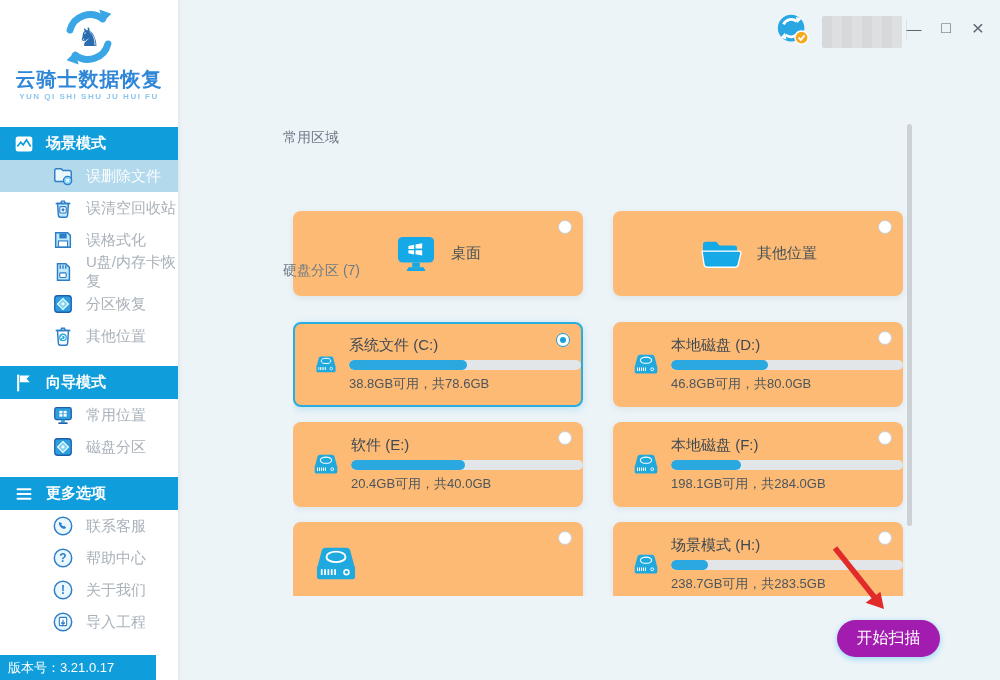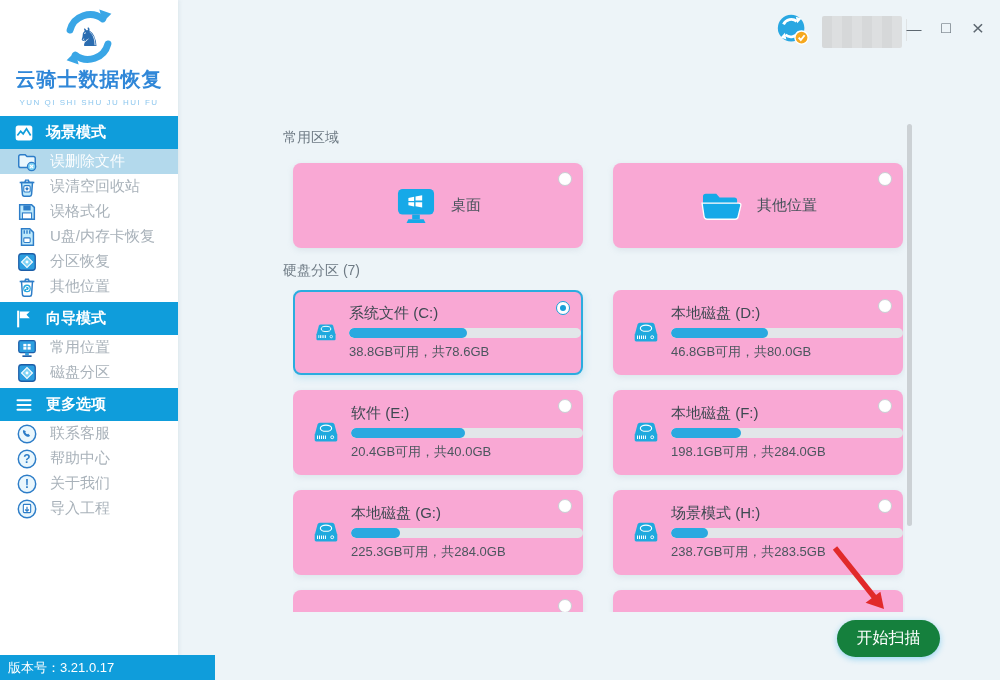--- a/index.html
+++ b/index.html
@@ -4,67 +4,67 @@
 <style>
   * { margin:0; padding:0; box-sizing:border-box; }
   html,body { width:1000px; height:680px; }
   body { font-family:"Liberation Sans","DejaVu Sans",sans-serif; }
   .app { position:relative; width:1000px; height:680px; background:#edf4f8; overflow:hidden; }
 
   
   .sidebar { position:absolute; left:0; top:0; width:178px; height:680px; background:#ffffff; box-shadow:1px 0 4px rgba(120,150,170,.15); }
   .logo-block { height:113px; display:flex; flex-direction:column; align-items:center; padding-top:6px; background:#fff; }
   .logo-title { font-size:20px; font-weight:bold; color:#3087d8; letter-spacing:1px; line-height:22px;font-family:Liberation Serif, serif; }
-  .logo-tagline { font-size:8px; color:#8ec7ee; letter-spacing:1.5px; margin-top:8px; }
-  .nav-header { height:33px; background:#0f9ddb; color:#fff; display:flex; align-items:center; padding-left:14px; gap:12px; font-size:15px; font-weight:bold; margin-top:3px; }
+  .logo-tagline { font-size:8px; color:#8ec7ee; letter-spacing:1.5px; margin-top:2px;font-weight:bold; }
+  .nav-header { height:33px; background:#0f9ddb; color:#fff; display:flex; align-items:center; padding-left:14px; gap:12px; font-size:15px; font-weight:bold; margin-top:14px; }
   .nav-header:first-child { margin-top:0; }
-  .nav-item { height:25px; display:flex; align-items:center; padding-left:16px; gap:12px; font-size:15px; color:#a9b2ba; cursor:pointer; }
+  .nav-item { height:32px; display:flex; align-items:center; padding-left:52px; gap:12px; font-size:15px; color:#a9b2ba; cursor:pointer; }
   .nav-item.selected { background:#b3d9ec; color:#fbfdfe; }
   .nav-item svg, .nav-header svg { flex:0 0 auto; }
-  .version-bar { position:absolute; left:0; bottom:0; width:215px; height:25px; background:#0f9ddb; color:#fff; font-size:13px; display:flex; align-items:center; padding-left:8px; }
+  .version-bar { position:absolute; left:0; bottom:0; width:156px; height:25px; background:#0f9ddb; color:#fff; font-size:13px; display:flex; align-items:center; padding-left:8px; }
 
   
   .update-icon { position:absolute; left:774px; top:11px; width:38px; height:38px; cursor:pointer; }
   .user-blur { position:absolute; left:822px; top:16px; width:80px; height:32px; background:repeating-linear-gradient(90deg,#d6d8d9 0 10px,#dddfe0 10px 20px); border-radius:2px; }
   .tb-sep { position:absolute; left:906px; top:19px; width:1px; height:22px; background:#dfe3e5; }
   .win-controls { position:absolute; right:10px; top:14px; display:flex; align-items:center; gap:8px; color:#5d6770; }
   .win-btn { width:24px; height:28px; display:flex; align-items:center; justify-content:center; cursor:pointer; }
   .win-btn.min { font-size:15px; }
   .win-btn.max { font-size:16px; }
   .win-btn.close { font-size:21px; }
 
   
   .page-title { position:absolute; left:283px; top:84px; width:620px; text-align:center; font-size:18px; color:#59646c; font-weight:400; }
   .scroll-thumb { position:absolute; left:907px; top:124px; width:5px; height:402px; background:#ccd1d5; border-radius:3px; cursor:pointer; }
 
   .section-label { position:absolute; font-size:14px; color:#6e7a84; }
   .common-label { left:283px; top:129px;font-family:Liberation Serif, serif; }
   .partition-label { left:283px; top:251px;margin-top:11px; }
 
   .common-grid { position:absolute; left:293px; top:163px; display:grid; grid-template-columns:290px 290px; column-gap:30px; }
-  .partition-grid { position:absolute; left:293px; top:290px; width:612px; height:322px; overflow:hidden; display:grid; grid-template-columns:290px 290px; column-gap:30px; row-gap:15px; grid-auto-rows:85px; }
-
-  .card { position:relative; width:290px; height:85px; background:#f9a8d4; border-radius:8px; box-shadow:0 2px 6px rgba(140,160,175,.18); cursor:pointer; }
+  .partition-grid { position:absolute; left:293px; top:274px; width:612px; height:322px; overflow:hidden; display:grid; grid-template-columns:290px 290px; column-gap:30px; row-gap:15px; grid-auto-rows:85px; }
+
+  .card { position:relative; width:290px; height:85px; background:#fdba74; border-radius:8px; box-shadow:0 2px 6px rgba(140,160,175,.18); cursor:pointer;margin-top:48px; }
   .card.selected { border:2px solid #2bacdf; box-shadow:0 2px 8px rgba(43,172,223,.25); }
 
   .radio { position:absolute; top:9px; right:11px; width:14px; height:14px; border:1.5px solid #c9ced3; border-radius:50%; background:#fff; cursor:pointer; }
   .radio.on { border-color:#199fd9; }
   .radio.on::after { content:""; position:absolute; left:2.5px; top:2.5px; width:6px; height:6px; border-radius:50%; background:#199fd9; }
 
   .common-card-inner { width:100%; height:100%; display:flex; align-items:center; justify-content:center; gap:14px; }
   .common-card-label { font-size:15px; color:#46525a; }
 
   .disk-card-inner { width:100%; height:100%; display:flex; align-items:center; padding-left:20px; gap:12px; }
   .disk-text { display:flex; flex-direction:column; gap:5px; }
   .disk-name { font-size:15px; color:#3e4952; }
   .progress-track { width:232px; height:10px; background:#e2e6e9; border-radius:5px; overflow:hidden; }
   .progress-fill { height:100%; background:#29a9e0; border-radius:5px; }
   .disk-usage { font-size:13px; color:#4b565e; }
 
-  .scan-button { position:absolute; left:837px; top:620px; width:103px; height:37px; border:none; border-radius:19px; background:#15803d; color:#fff; font-size:16px; font-family:inherit; cursor:pointer; box-shadow:0 2px 6px rgba(23,167,234,.4); }
+  .scan-button { position:absolute; left:837px; top:620px; width:103px; height:37px; border:none; border-radius:19px; background:#a21caf; color:#fff; font-size:16px; font-family:inherit; cursor:pointer; box-shadow:0 2px 6px rgba(23,167,234,.4); }
   .arrow-overlay { position:absolute; left:815px; top:538px; width:90px; height:84px; pointer-events:none; }
 </style>
 </head>
 <body>
 
 <div class="app">
 
   <div class="sidebar">
     <div class="logo-block">
       <svg width="62" height="62" viewBox="0 0 72 72">
@@ -353,27 +353,20 @@
     <div class="card">
       <span class="radio"></span>
       <div class="disk-card-inner">
         <svg width="46" height="40" viewBox="0 0 46 42">
           <path d="M12 3 h22 q3 0 4 3 l4 15 H4 L8 6 q1 -3 4 -3z" fill="#1fa9de"></path>
           <ellipse cx="23" cy="12.5" rx="10" ry="5.5" fill="none" stroke="#fff" stroke-width="2"></ellipse>
           <rect x="3" y="21" width="40" height="15" rx="2.5" fill="#1fa9de"></rect>
           <path d="M8 25.5 v6 M11.5 25.5 v6 M15 25.5 v6 M18.5 25.5 v6 M22 25.5 v6" stroke="#fff" stroke-width="1.8"></path>
           <circle cx="34" cy="28.5" r="2.6" fill="none" stroke="#fff" stroke-width="1.6"></circle>
         </svg>
-        <div class="disk-text">
-          <span class="disk-name">本地磁盘 (G:)</span>
-          <div class="progress-track">
-              <div class="progress-fill" style="width: 21%;"></div>
-            </div>
-          <span class="disk-usage">225.3GB可用，共284.0GB</span>
-        </div>
       </div>
     </div>
 
     <div class="card">
       <span class="radio"></span>
       <div class="disk-card-inner">
         <svg width="46" height="40" viewBox="0 0 46 42">
           <path d="M12 3 h22 q3 0 4 3 l4 15 H4 L8 6 q1 -3 4 -3z" fill="#1fa9de"></path>
           <ellipse cx="23" cy="12.5" rx="10" ry="5.5" fill="none" stroke="#fff" stroke-width="2"></ellipse>
           <rect x="3" y="21" width="40" height="15" rx="2.5" fill="#1fa9de"></rect>

